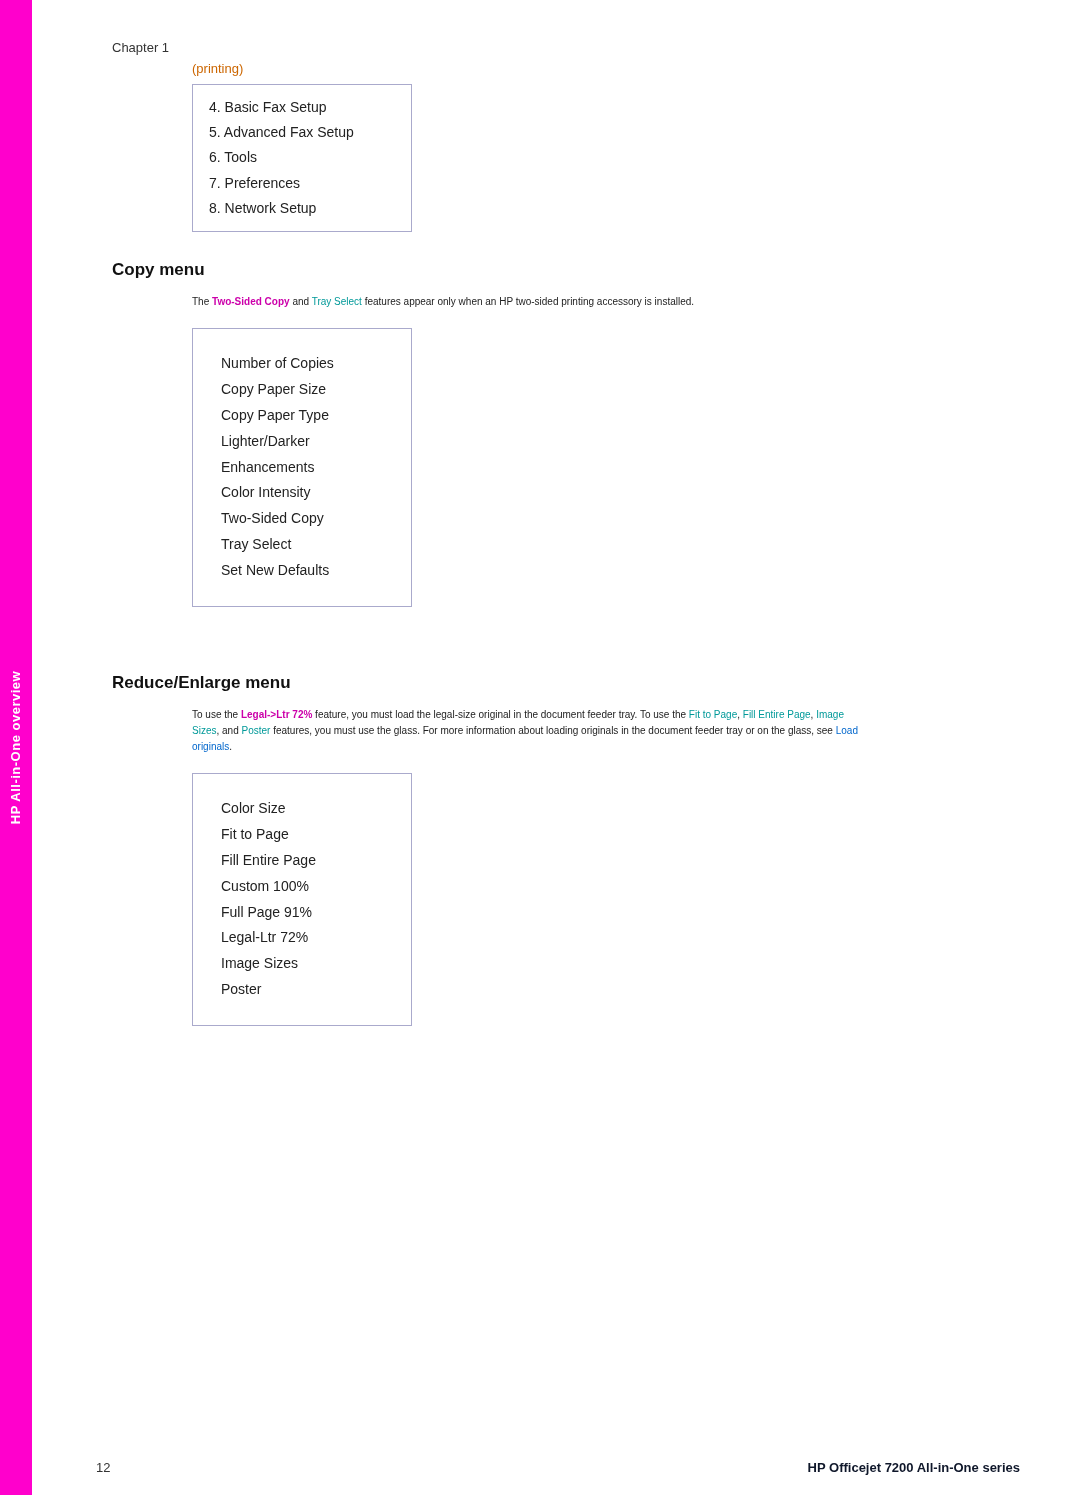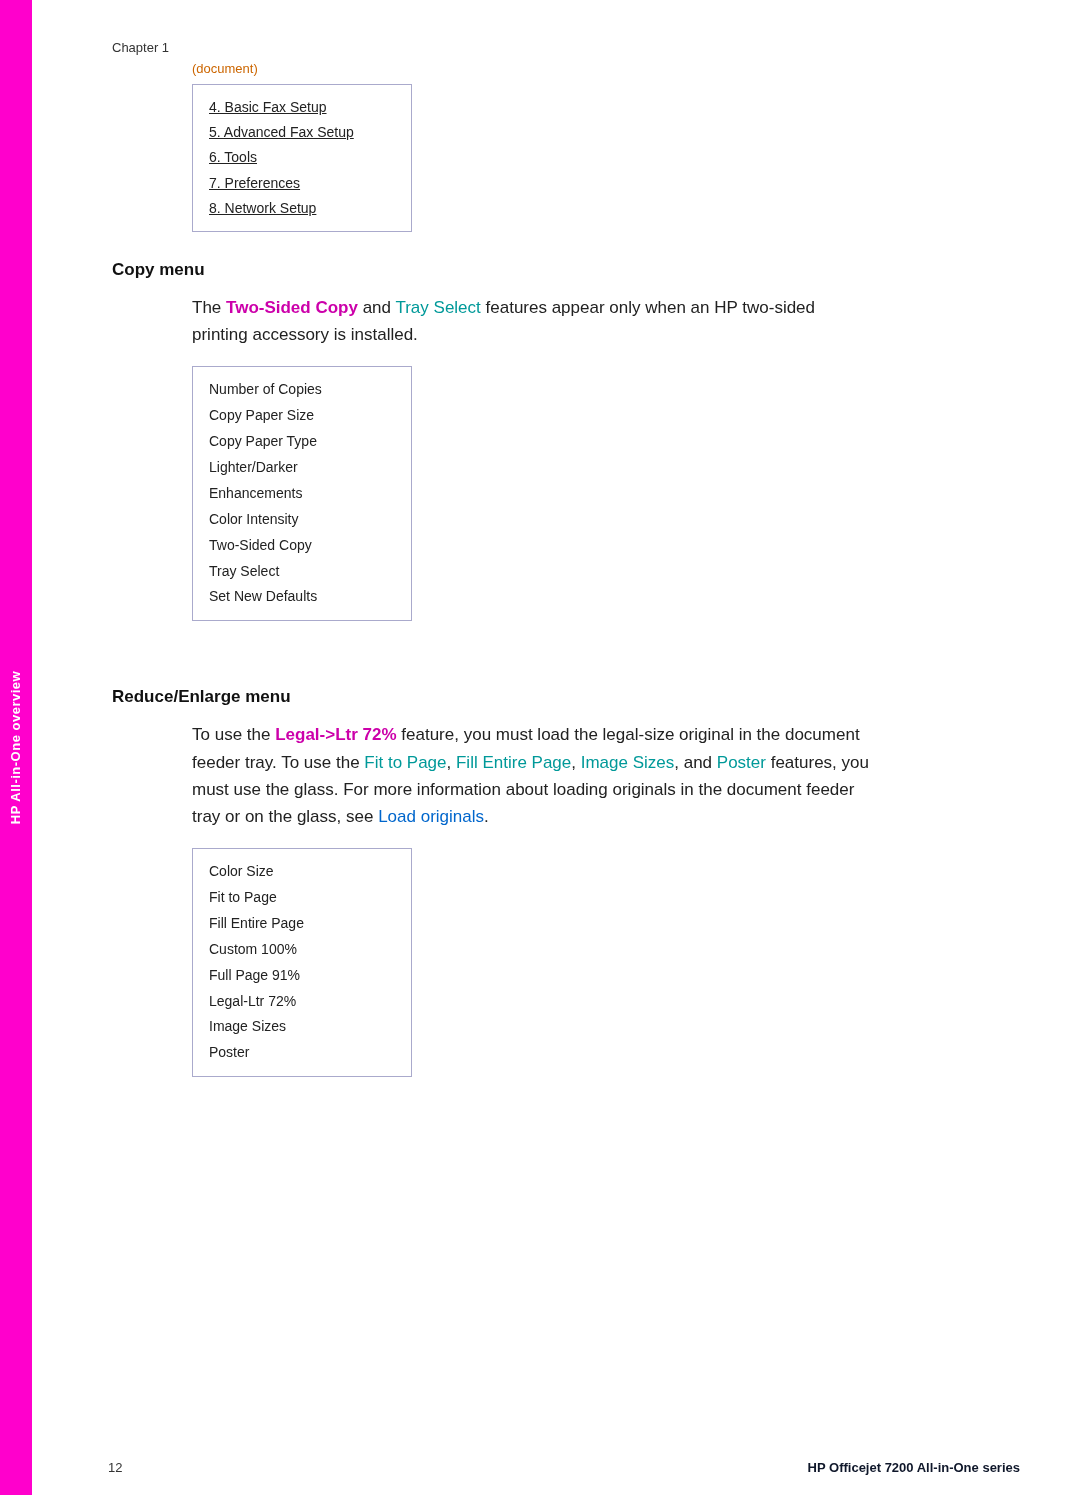--- a/index.html
+++ b/index.html
@@ -70,21 +70,20 @@
     }
 
     
     .numbered-list-box {
       border: 1px solid #aaaacc;
       padding: 10px 16px;
       margin-left: 80px;
       margin-bottom: 28px;
       display: inline-block;
       min-width: 220px;
-      text-decoration: underline;
     }
 
     .numbered-list-box ol {
       list-style: none;
       padding: 0;
       margin: 0;
     }
 
     .numbered-list-box li {
       font-size: 14px;
@@ -95,21 +94,21 @@
     
     .section-heading {
       font-size: 17px;
       font-weight: bold;
       color: #111111;
       margin-bottom: 14px;
     }
 
     
     .section-intro {
-      font-size: 17px;
+      font-size: 10px;
       color: #222222;
       line-height: 1.6;
       margin-left: 80px;
       margin-bottom: 18px;
       max-width: 680px;
     }
 
     .highlight-magenta {
       color: #cc00aa;
       font-weight: bold;
@@ -130,34 +129,34 @@
       padding: 10px 16px;
       margin-left: 80px;
       margin-bottom: 36px;
       display: inline-block;
       min-width: 220px;
     }
 
     .menu-list-box ul {
       list-style: none;
       padding: 0;
-      margin: 0;
+      margin: 12px;
     }
 
     .menu-list-box li {
       font-size: 14px;
       color: #222222;
       line-height: 1.85;
     }
 
     
     .footer {
       position: absolute;
       bottom: 20px;
-      left: 28px;
+      left: 16px;
       right: 0;
       display: flex;
       justify-content: space-between;
       padding: 0 60px 0 80px;
     }
 
     .footer-page-num {
       font-size: 13px;
       color: #333333;
     }
@@ -180,21 +179,21 @@
   <div class="sidebar-tab">
     <span class="sidebar-tab-text">HP All-in-One overview</span>
   </div>
 
   <div class="main-content">
 
     
     <div class="chapter-label">Chapter 1</div>
 
     
-    <div class="continued-label">(document)</div>
+    <div class="continued-label">(printing)</div>
 
     
     <div class="numbered-list-box">
       <ol>
         <li>4. Basic Fax Setup</li>
         <li>5. Advanced Fax Setup</li>
         <li>6. Tools</li>
         <li>7. Preferences</li>
         <li>8. Network Setup</li>
       </ol>

